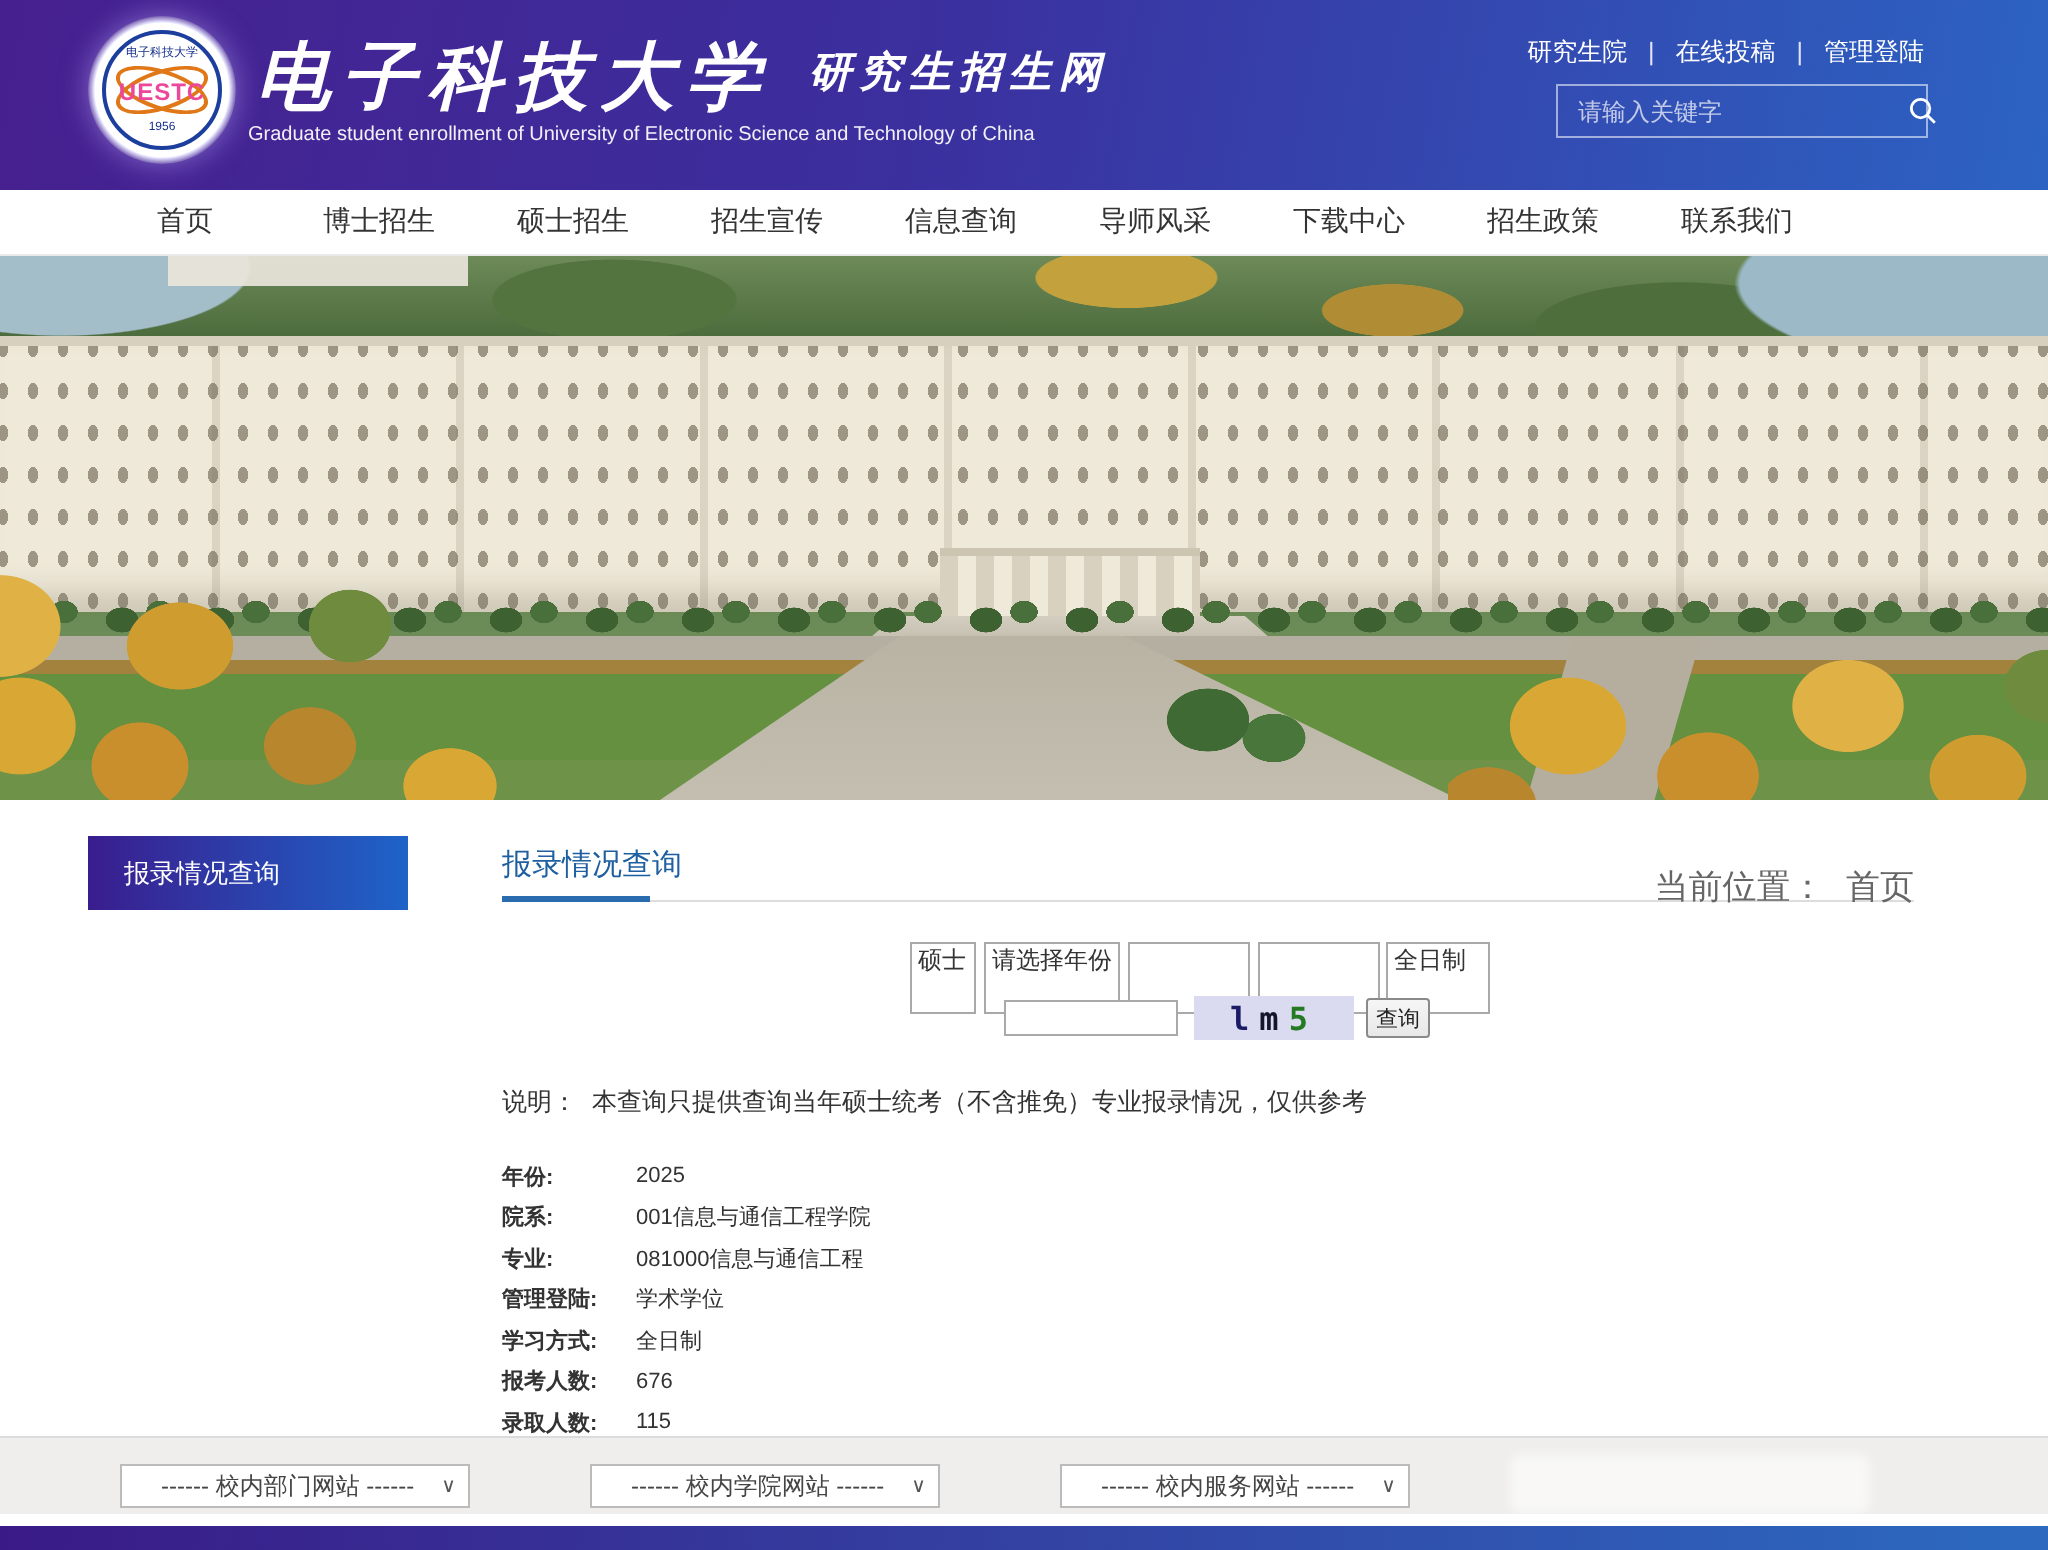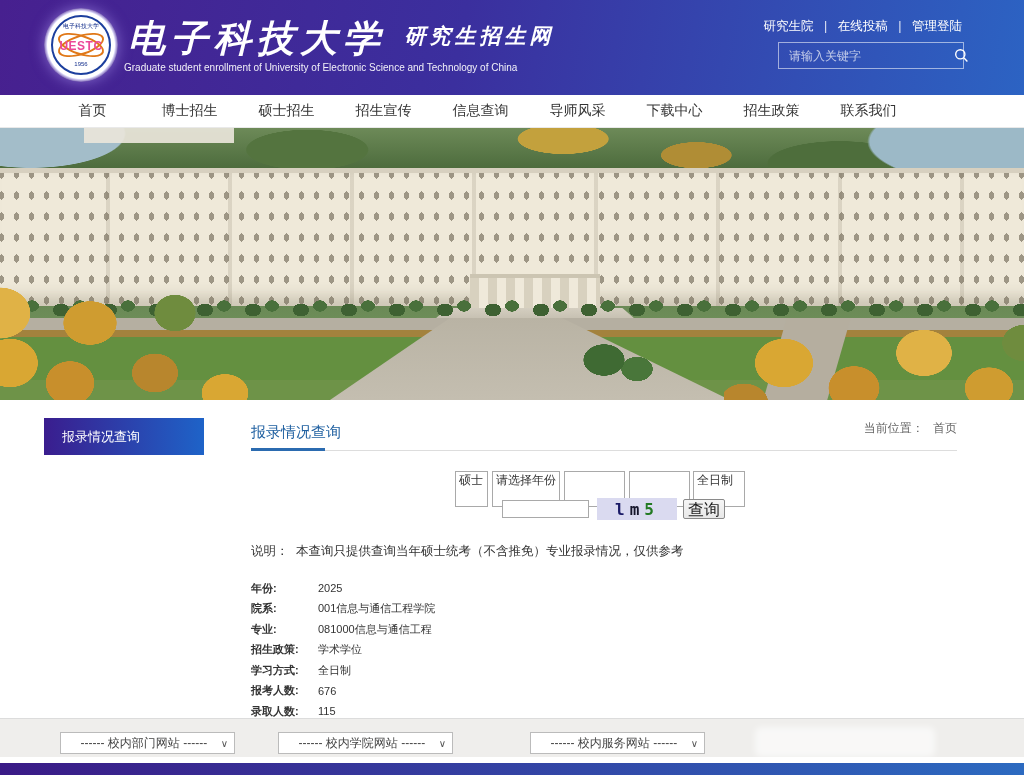--- a/index.html
+++ b/index.html
@@ -102,55 +102,55 @@
       radial-gradient(40px 32px at 20px 110px, #b8862d 0 60%, transparent 61%); }
 
   
   .content { position:absolute; left:0; top:400px; width:1024px; height:318px; background:#fff; }
   .side-btn { position:absolute; left:44px; top:18px; width:160px; height:37px;
     background:linear-gradient(90deg,#3a1d8e,#1e63c8); color:#fff; font-size:13px;
     display:flex; align-items:center; padding-left:18px; cursor:pointer; }
   .page-title { position:absolute; left:251px; top:23px; font-size:15px; color:#1e5fa0; }
   .rule { position:absolute; left:251px; top:50px; width:706px; height:1px; background:#ddd; }
   .rule-accent { position:absolute; left:251px; top:48px; width:74px; height:3px; background:#2b6bb0; }
-  .breadcrumb { position:absolute; right:67px; top:20px; font-size:12px; color:#666; }
+  .breadcrumb { position:absolute; right:67px; top:32px; font-size:17px; color:#666; }
   .breadcrumb .crumb-link { color:#666; cursor:pointer; margin-left:6px; }
 
   .fbox { position:absolute; height:36px; border:1px solid #a9a9a9; background:#fff;
     font-size:12px; color:#333; line-height:16px; padding-left:3px; cursor:pointer; }
   .f-degree { left:455px; top:71px; width:33px; }
   .f-year   { left:492px; top:71px; width:68px; }
   .f-dept   { left:564px; top:71px; width:61px; }
   .f-major  { left:629px; top:71px; width:61px; }
   .f-ftime  { left:693px; top:71px; width:52px; }
   .captcha-input { position:absolute; left:502px; top:100px; width:87px; height:18px;
     border:1px solid #a9a9a9; font-size:12px; padding:0 3px; outline:none; }
   .captcha-img { position:absolute; left:597px; top:98px; width:80px; height:22px; background:#dadaf0;
     display:flex; align-items:center; justify-content:center; cursor:pointer;
     font-family:"DejaVu Sans Mono", monospace; font-size:16px; font-weight:bold; letter-spacing:5px; }
   .cap-c1 { color:#1a1a66; } .cap-c2 { color:#15152b; } .cap-c3 { color:#237a23; }
   .query-btn { position:absolute; left:683px; top:99px; height:20px; padding:0 4px;
     border:1px solid #8a8a8a; border-radius:2px; background:linear-gradient(180deg,#f6f6f6,#e8e8e8);
-    font-size:16px; color:#222; cursor:pointer; }
+    font-size:11px; color:#222; cursor:pointer; }
   .note { position:absolute; left:251px; top:143px; font-size:12.5px; color:#333; }
   .note .note-label { margin-right:4px; }
   .fields { position:absolute; left:251px; top:178px; font-size:11px; color:#333; }
   .field-row { height:20.5px; display:flex; align-items:center; }
   .field-label { width:67px; font-weight:bold; }
   .field-value { }
 
   
   .footer { position:absolute; left:0; top:718px; width:1024px; height:39px; background:#efeeec;
     border-top:1px solid #dcdcdc; }
   .fselect { position:absolute; top:13px; width:175px; height:22px; background:#fff;
     border:1px solid #bbb; font-size:12px; color:#444; display:flex; align-items:center;
     padding:0 6px; cursor:pointer; }
   .fselect .fs-label { flex:1; text-align:center; }
   .fselect .fs-chev { font-size:10px; color:#555; }
-  .fs-1 { left:60px; } .fs-2 { left:278px; } .fs-3 { left:530px; }
+  .fs-1 { left:60px; } .fs-2 { left:295px; } .fs-3 { left:530px; }
   .footer-blur { position:absolute; left:755px; top:8px; width:180px; height:30px;
     background:rgba(255,255,255,.6); border-radius:6px; filter:blur(3px); }
 
   .bottom-bar { position:absolute; left:0; top:763px; width:1024px; height:12px;
     background:linear-gradient(90deg,#3a1a86,#2c6ac0); }
 </style>
 </head>
 <body>
 
 <div id="app">
@@ -253,21 +253,21 @@
       </div>
       <div class="field-row">
         <span class="field-label">院系:</span>
         <span class="field-value">001信息与通信工程学院</span>
       </div>
       <div class="field-row">
         <span class="field-label">专业:</span>
         <span class="field-value">081000信息与通信工程</span>
       </div>
       <div class="field-row">
-        <span class="field-label">招生政策:</span>
+        <span class="field-label">管理登陆:</span>
         <span class="field-value">学术学位</span>
       </div>
       <div class="field-row">
         <span class="field-label">学习方式:</span>
         <span class="field-value">全日制</span>
       </div>
       <div class="field-row">
         <span class="field-label">报考人数:</span>
         <span class="field-value">676</span>
       </div>

